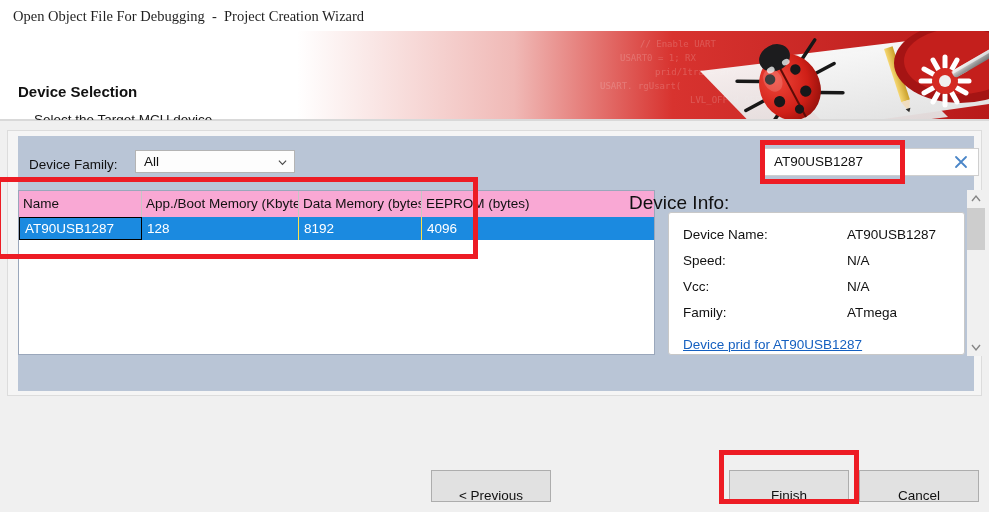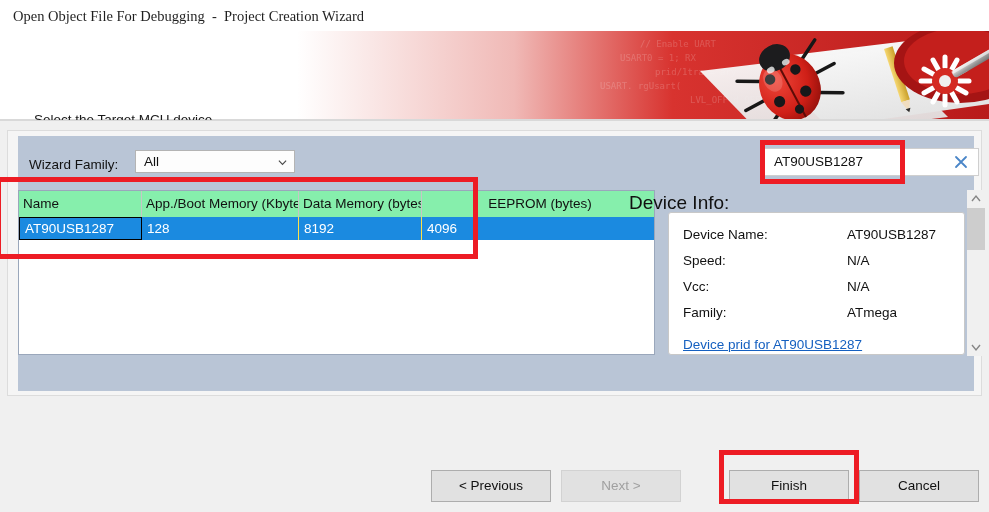--- a/index.html
+++ b/index.html
@@ -160,21 +160,21 @@
     left: 18px; top: 190px;
     width: 637px; height: 165px;
     background: #ffffff;
     border: 1px solid #9aa7bb;
     box-sizing: border-box;
   }
   .table-head {
     position: absolute;
     left: 0; top: 0;
     width: 635px; height: 26px;
-    background: #86efac;
+    background: #f9a8d4;
     border-bottom: 1px solid #c6c6c6;
   }
   .th {
     position: absolute;
     top: 0;
     height: 26px;
     line-height: 26px;
     font-size: 13.5px;
     color: #111111;
     border-right: 1px solid #c6c6c6;
@@ -279,21 +279,21 @@
     height: 32px;
     background: #e1e1e1;
     border: 1px solid #adadad;
     box-sizing: border-box;
     font-family: "Liberation Sans", sans-serif;
     font-size: 13.5px;
     color: #111111;
     cursor: pointer;
     text-align: center;
     line-height: 30px;
-    padding: 0;
+    padding: 10px;
   }
   .btn.disabled {
     color: #a0a0a0;
     background: #e1e1e1;
     border-color: #d2d2d2;
     cursor: default;
   }
 
   
   .anno {
@@ -402,51 +402,52 @@
         <circle cx="13" cy="-13" r="5.2" fill="#18181a"></circle>
         <circle cx="-16" cy="8" r="5.6" fill="#18181a"></circle>
         <circle cx="12" cy="11" r="5.6" fill="#18181a"></circle>
         <circle cx="-2" cy="24" r="4.6" fill="#18181a"></circle>
         <ellipse cx="0" cy="-33" rx="16" ry="13" fill="#1c1c1e"></ellipse>
         <ellipse cx="-9" cy="-24" rx="4" ry="3" fill="#f1f1f1" opacity="0.8"></ellipse>
         <ellipse cx="8" cy="-24" rx="4" ry="3" fill="#f1f1f1" opacity="0.8"></ellipse>
         <ellipse cx="-12" cy="-14" rx="9" ry="12" fill="#ffffff" opacity="0.16"></ellipse>
       </g>
     </svg>
+    <div class="banner-heading">Device Selection</div>
     <div class="banner-sub">Select the Target MCU device</div>
   </div>
   <div class="banner-bottomline"></div>
 
   <div class="body-area">
     <div class="panel-frame">
       <div class="panel-inner"></div>
     </div>
   </div>
 
-  <div class="df-label">Wizard Family:</div>
+  <div class="df-label">Device Family:</div>
   <div class="df-combo">
     <div class="df-combo-value">All</div>
     <svg class="df-combo-arrow" viewBox="0 0 10 10">
       <path d="M1 3 L5 7 L9 3" stroke="#4a4a4a" stroke-width="1.3" fill="none"></path>
     </svg>
   </div>
 
   <div class="search-wrap">
     <input class="search-input" type="text" value="AT90USB1287" style="">
     <svg class="search-clear" viewBox="0 0 16 16">
       <path d="M3 3 L13 13 M13 3 L3 13" stroke="#4a86c8" stroke-width="1.8" stroke-linecap="round"></path>
     </svg>
   </div>
 
   <div class="table-box">
     <div class="table-head">
       <div class="th" style="left:0; width:123px;">Name</div>
       <div class="th" style="left:123px; width:157px;">App./Boot Memory (Kbytes)</div>
       <div class="th" style="left:280px; width:123px;">Data Memory (bytes)</div>
-      <div class="th" style="left:403px; width:232px; border-right:none;text-align:center;">EEPROM (bytes)</div>
+      <div class="th" style="left:403px; width:232px; border-right:none;">EEPROM (bytes)</div>
     </div>
     <div class="trow">
       <div class="td focused" style="left:0; width:123px;">AT90USB1287</div>
       <div class="td" style="left:123px; width:157px;">128</div>
       <div class="td" style="left:280px; width:123px;">8192</div>
       <div class="td" style="left:403px; width:232px; border-right:none;">4096</div>
     </div>
   </div>
 
   <div class="di-label">Device Info:</div>
@@ -479,21 +480,20 @@
     </div>
     <div class="scroll-thumb"></div>
     <div class="scroll-arrow down">
       <svg viewBox="0 0 18 17">
         <path d="M5 6 L9 11 L13 6" stroke="#868686" stroke-width="1.4" fill="none"></path>
       </svg>
     </div>
   </div>
 
   <button class="btn" style="left:431px; top:470px; width:120px;">&lt; Previous</button>
-  <button class="btn disabled" style="left:561px; top:470px; width:120px;">Next &gt;</button>
   <button class="btn" style="left:729px; top:470px; width:120px;">Finish</button>
   <button class="btn" style="left:859px; top:470px; width:120px;">Cancel</button>
 
   <div class="anno" style="left:760px; top:140px; width:145px; height:44px;"></div>
   <div class="anno" style="left:-4px; top:177px; width:482px; height:82px;"></div>
   <div class="anno" style="left:719px; top:450px; width:140px; height:54px;"></div>
 
 </div>
 
 </body></html>

